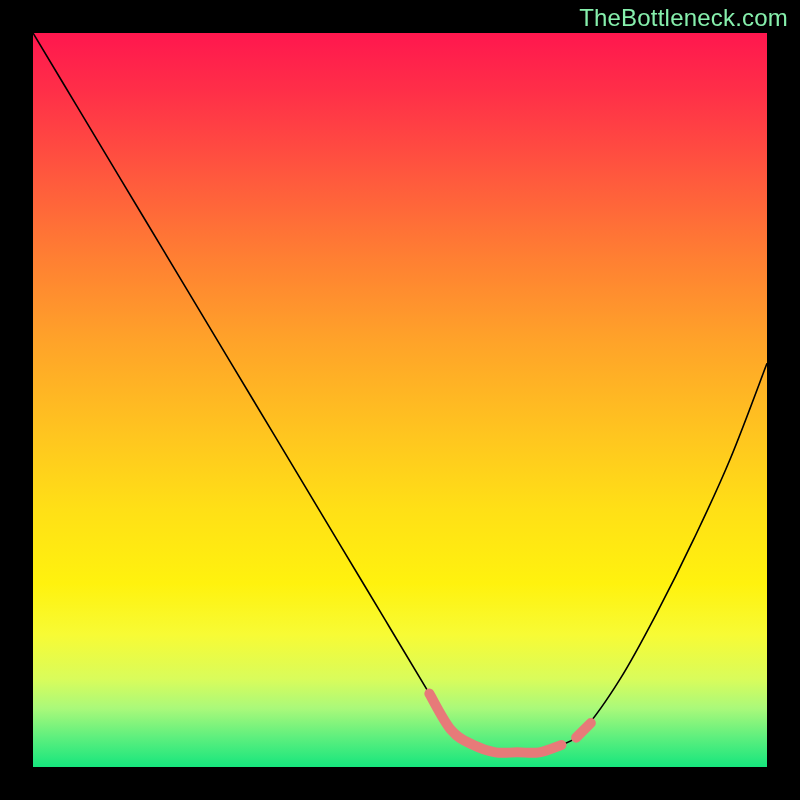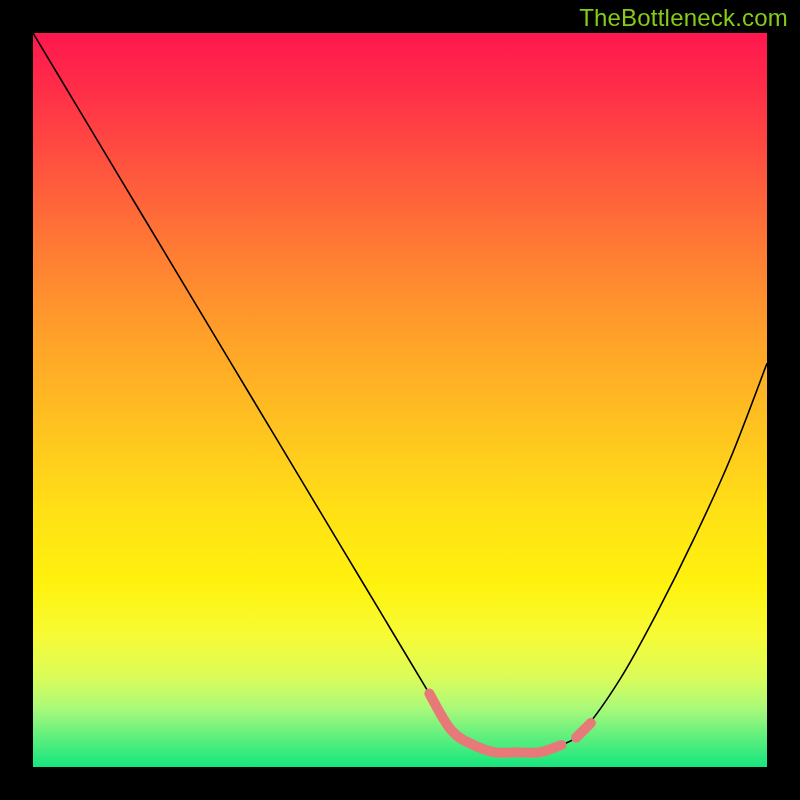--- a/index.html
+++ b/index.html
@@ -15,21 +15,21 @@
     position: relative;
     width: 800px;
     height: 800px;
     background: #000;
   }
   .watermark {
     position: absolute;
     top: 4px;
     right: 12px;
     font-size: 24px;
-    color: #84cc16;
+    color: #86efac;
     letter-spacing: 0.2px;
     font-weight: 500;
     z-index: 10;
   }
   .plot-area {
     position: absolute;
     left: 33px;
     top: 33px;
     width: 734px;
     height: 734px;

